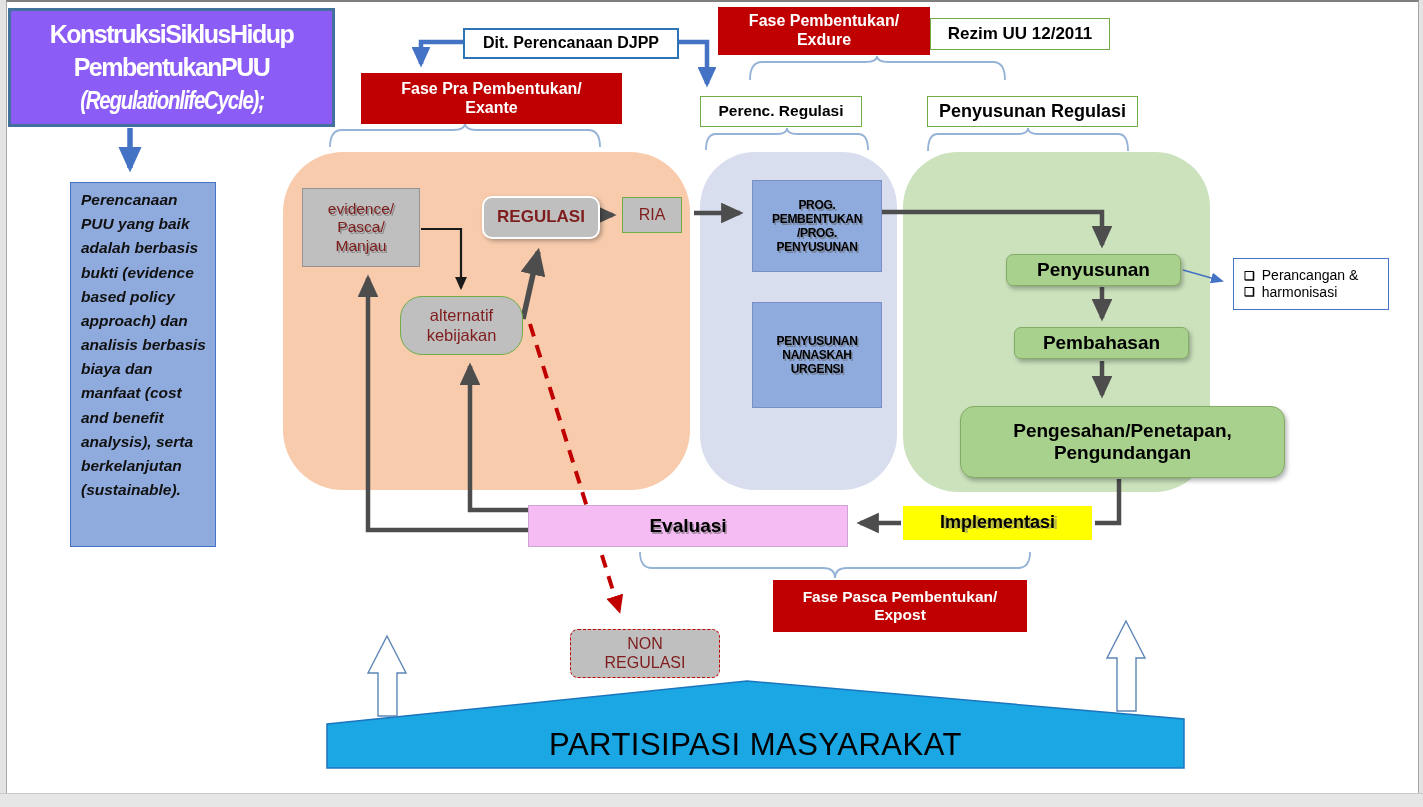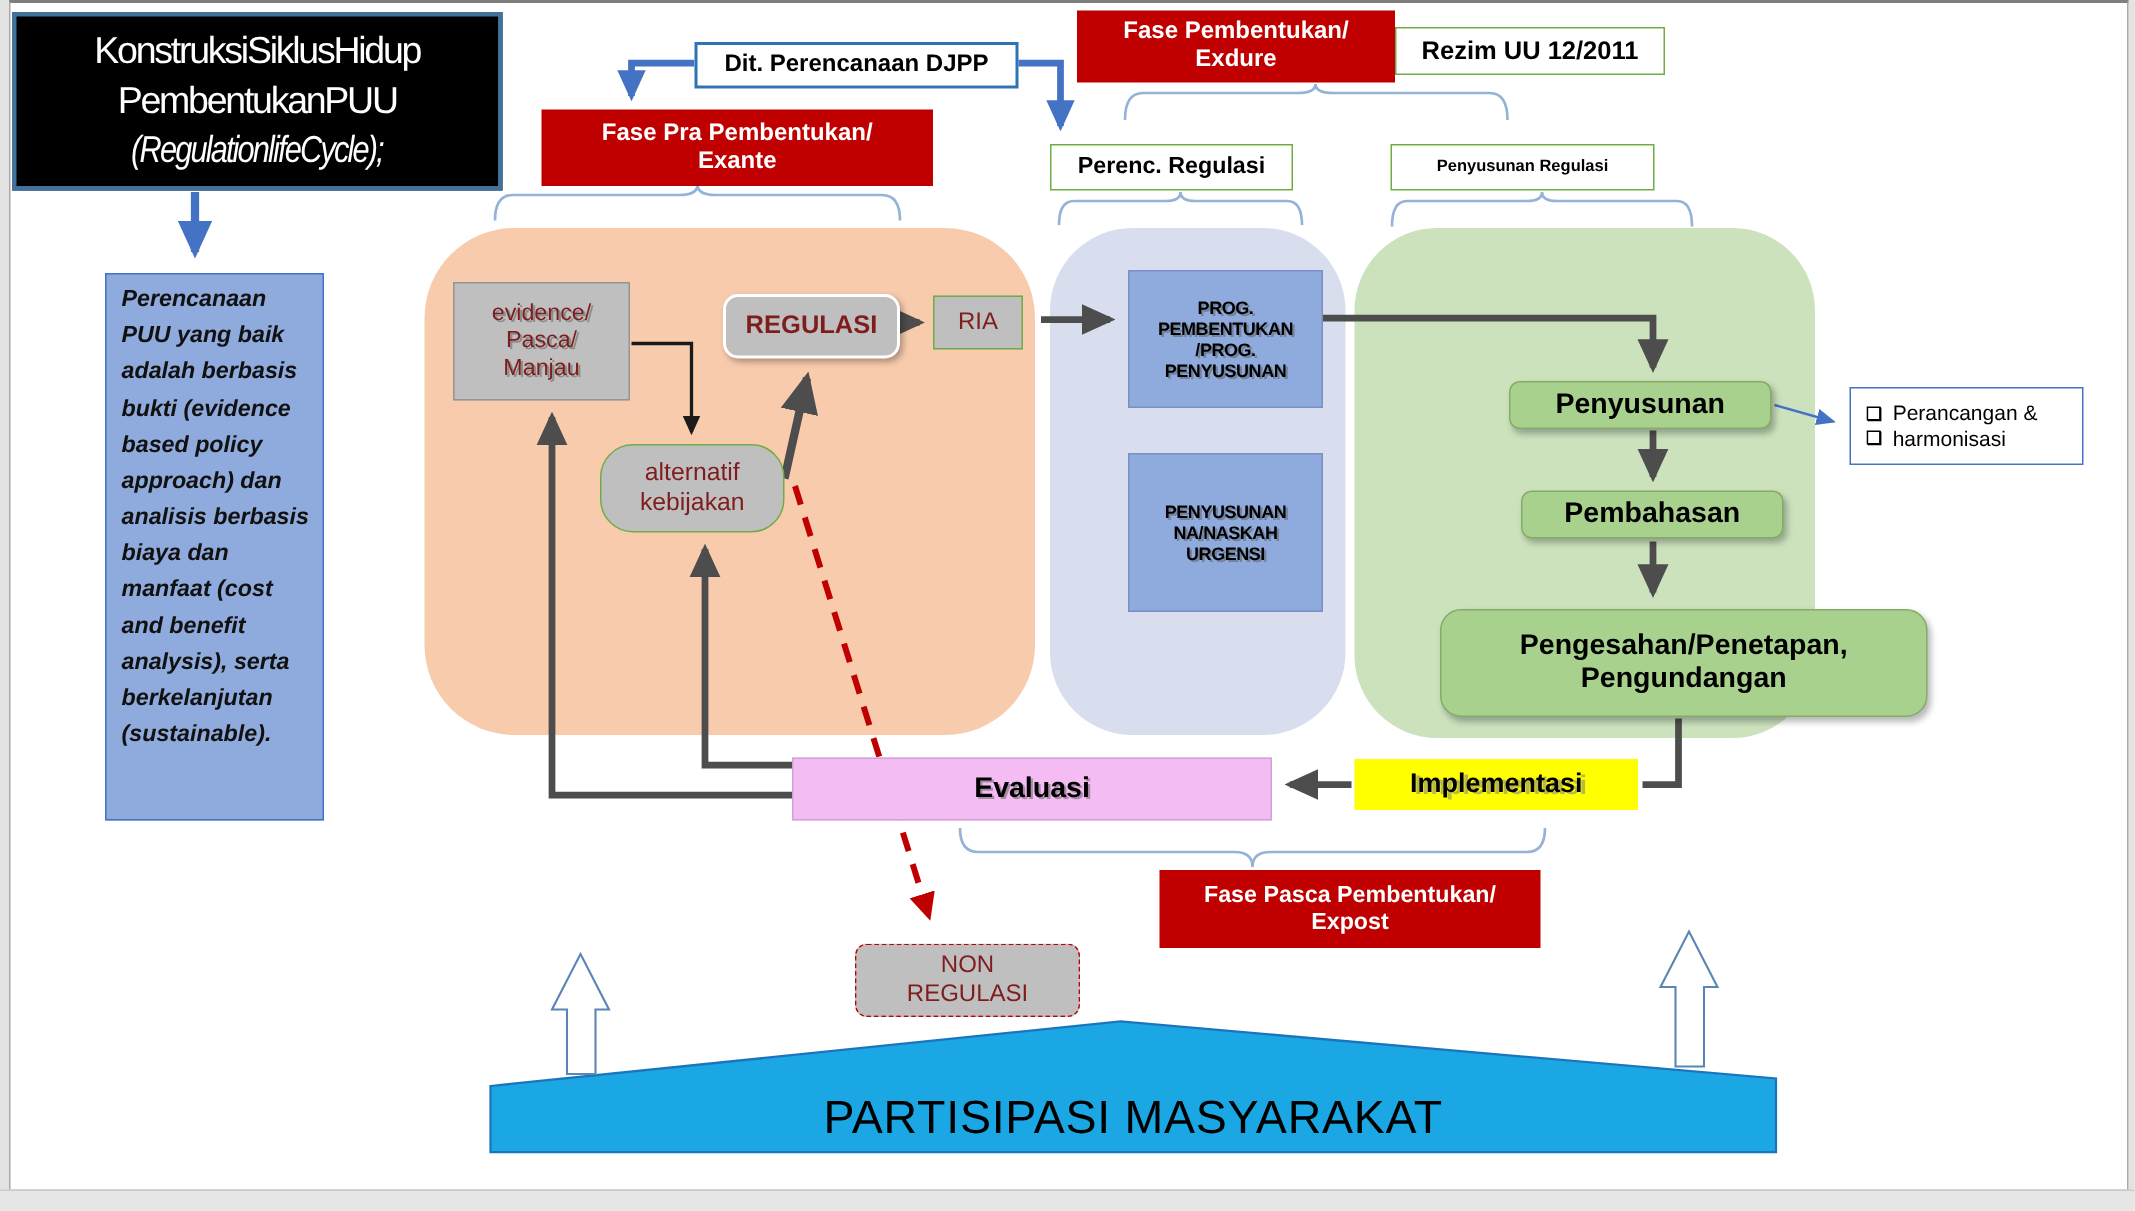--- a/index.html
+++ b/index.html
@@ -8,22 +8,22 @@
   .slide{position:absolute;left:6px;top:0;width:1411px;height:791px;background:#ffffff;
          border-left:1px solid #A8A8A8;border-right:1px solid #A8A8A8;
          border-top:2px solid #7F7F7F;border-bottom:1px solid #B5B5B5;}
   .footerband{position:absolute;left:0;top:793px;width:1423px;height:14px;background:#E7E6E6;border-top:1px solid #C9C9C9;}
   .box{position:absolute;box-sizing:border-box;display:flex;align-items:center;justify-content:center;
        flex-direction:column;text-align:center;z-index:3;line-height:1.18;}
   .container{position:absolute;z-index:1;}
   svg.layer{position:absolute;left:0;top:0;z-index:2;pointer-events:none;}
   .tsh{text-shadow:1.5px 1.5px 0 rgba(90,90,90,.5);}
   
-  .title{left:8px;top:8px;width:327px;height:119px;background:#000000;border:3px solid #41719C;
-         color:#fff;font-weight:normal;font-size:25px;letter-spacing:-1.5px;line-height:1.32;}
+  .title{left:8px;top:8px;width:327px;height:119px;background:#8b5cf6;border:3px solid #41719C;
+         color:#fff;font-weight:bold;font-size:25px;letter-spacing:-1.5px;line-height:1.32;}
   .title .squish{transform:scaleX(.82);font-style:italic;}
   
   .note{left:70px;top:182px;width:146px;height:365px;background:#8FAADC;border:1.5px solid #4472C4;
         font-style:italic;font-weight:bold;font-size:15.5px;color:#111;justify-content:flex-start;
         text-align:left;padding:5px 6px 0 10px;line-height:1.56;}
   
   .wbox{background:#fff;font-weight:bold;color:#000;}
   .blue-b{border:2px solid #2E74B5;}
   .green-b{border:1.6px solid #70AD47;}
   .redbox{background:#C00000;color:#fff;font-weight:bold;font-size:16px;}
@@ -128,21 +128,21 @@
   </div>
 
   <div class="box wbox green-b" style="left:930px;top:18px;width:180px;height:32px;font-size:17px;">
     <div>Rezim UU 12/2011</div>
   </div>
 
   <div class="box wbox green-b" style="left:700px;top:96px;width:162px;height:31px;font-size:15.5px;">
     <div>Perenc. Regulasi</div>
   </div>
 
-  <div class="box wbox green-b" style="left:927px;top:96px;width:176px;height:31px;font-size:11px;">
+  <div class="box wbox green-b" style="left:927px;top:96px;width:211px;height:31px;font-size:18px;">
     <div>Penyusunan Regulasi</div>
   </div>
 
   <div class="box gray tsh" style="left:302px;top:188px;width:118px;height:79px;border:1.5px solid #949494;font-size:15.5px;">
     <div>evidence/</div>
     <div>Pasca/</div>
     <div>Manjau</div>
   </div>
 
   <div class="box gray" style="left:482px;top:196px;width:118px;height:43px;border:2.5px solid #fff;border-radius:10px;

